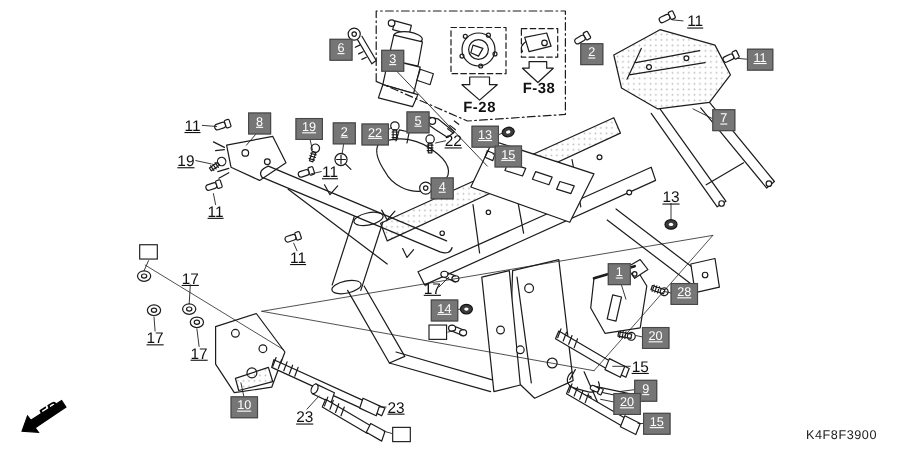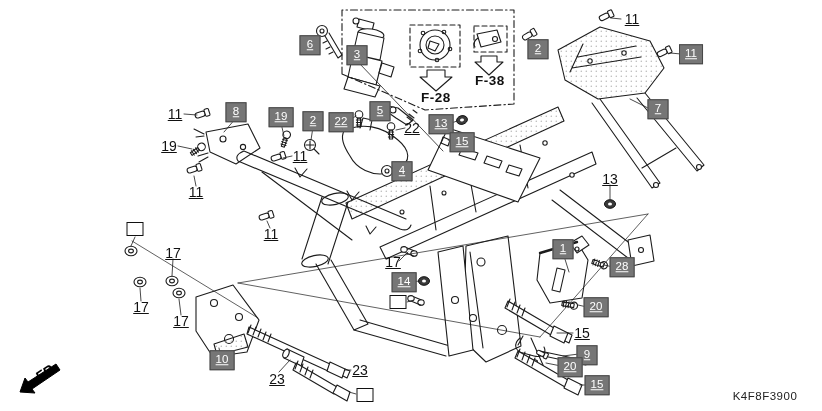--- a/index.html
+++ b/index.html
@@ -266,21 +266,21 @@
       <div class="co boxed" style="left: 313px; top: 121px;">2</div>
       <div class="co boxed" style="left: 341px; top: 122px;">22</div>
       <div class="co boxed" style="left: 380px; top: 111px;">5</div>
       <div class="co boxed" style="left: 441px; top: 124px;">13</div>
       <div class="co boxed" style="left: 462px; top: 142px;">15</div>
       <div class="co boxed" style="left: 402px; top: 171px;">4</div>
       <div class="co boxed" style="left: 563px; top: 249px;">1</div>
       <div class="co boxed" style="left: 622px; top: 267px;">28</div>
       <div class="co boxed" style="left: 596px; top: 307px;">20</div>
       <div class="co boxed" style="left: 404px; top: 282px;">14</div>
-      <div class="co boxed" style="left: 222px; top: 360px;">10</div>
+      <div class="co boxed" style="left: 222px; top: 370px;">10</div>
       <div class="co boxed" style="left: 587px; top: 355px;">9</div>
       <div class="co boxed" style="left: 570px; top: 367px;">20</div>
       <div class="co boxed" style="left: 597px; top: 385px;">15</div>
       <div class="co plain" style="left: 632px; top: 19px;">11</div>
       <div class="co plain" style="left: 175px; top: 114px;">11</div>
       <div class="co plain" style="left: 300px; top: 156px;">11</div>
       <div class="co plain" style="left: 196px; top: 192px;">11</div>
       <div class="co plain" style="left: 271px; top: 234px;">11</div>
       <div class="co plain" style="left: 169px; top: 146px;">19</div>
       <div class="co plain" style="left: 412px; top: 128px;">22</div>

